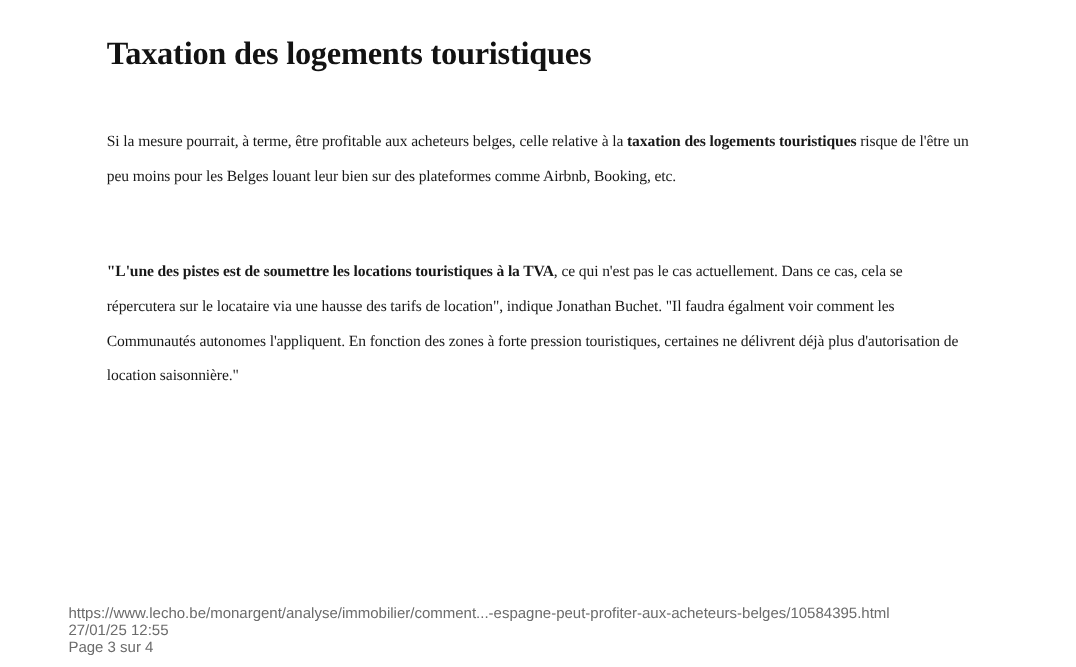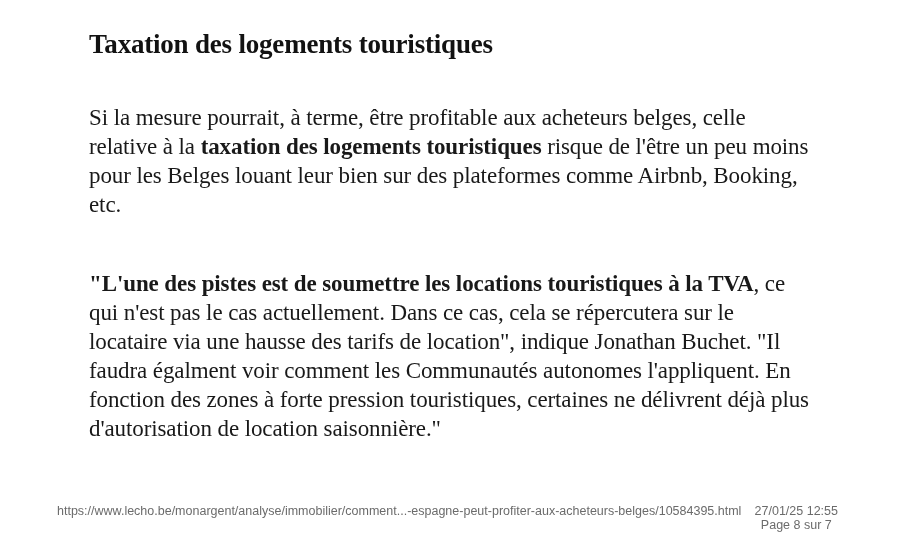--- a/index.html
+++ b/index.html
@@ -26,46 +26,47 @@
   h1.article-title {
     margin: 0 0 42px 0;
     font-size: 27px;
     line-height: 33px;
     font-weight: bold;
     letter-spacing: -0.2px;
     color: #121212;
   }
   .article-body p {
     margin: 0 0 50px 0;
-    font-size: 23px;
+    font-size: 13px;
     line-height: 29px;
     letter-spacing: -0.1px;
     color: #191919;
   }
   .article-body .bold {
     font-weight: bold;
   }
   .page-footer {
     position: absolute;
     left: 57px;
     top: 504px;
     width: 781px;
     display: flex;
     justify-content: space-between;
     align-items: flex-start;
     font-family: "Liberation Sans", sans-serif;
     font-size: 12.5px;
     line-height: 14px;
     color: #6b6b6b;
+    flex-direction: column;
   }
   .footer-url {
     white-space: nowrap;
   }
   .footer-meta {
-    text-align: center;
+    text-align: left;
     white-space: nowrap;
   }
 </style>
 </head>
 <body>
 
 <div class="page">
 
   <div class="content">
     <h1 class="article-title">Taxation des logements touristiques</h1>
@@ -73,17 +74,17 @@
     <div class="article-body">
         <p><span>Si la mesure pourrait, à terme, être profitable aux acheteurs belges, celle relative à la </span><span class="bold">taxation des logements touristiques</span><span> risque de l'être un peu moins pour les Belges louant leur bien sur des plateformes comme Airbnb, Booking, etc.</span></p>
         <p><span class="bold">"L'une des pistes est de soumettre les locations touristiques à la TVA</span><span>, ce qui n'est pas le cas actuellement. Dans ce cas, cela se répercutera sur le locataire via une hausse des tarifs de location", indique Jonathan Buchet. "Il faudra égalment voir comment les Communautés autonomes l'appliquent. En fonction des zones à forte pression touristiques, certaines ne délivrent déjà plus d'autorisation de location saisonnière."</span></p>
       </div>
   </div>
 
   <div class="page-footer">
     <div class="footer-url">https://www.lecho.be/monargent/analyse/immobilier/comment...-espagne-peut-profiter-aux-acheteurs-belges/10584395.html</div>
     <div class="footer-meta">
       <div>27/01/25 12:55</div>
-      <div>Page 8 sur 7</div>
+      <div>Page 3 sur 4</div>
     </div>
   </div>
 
 </div>
 
 </body></html>

